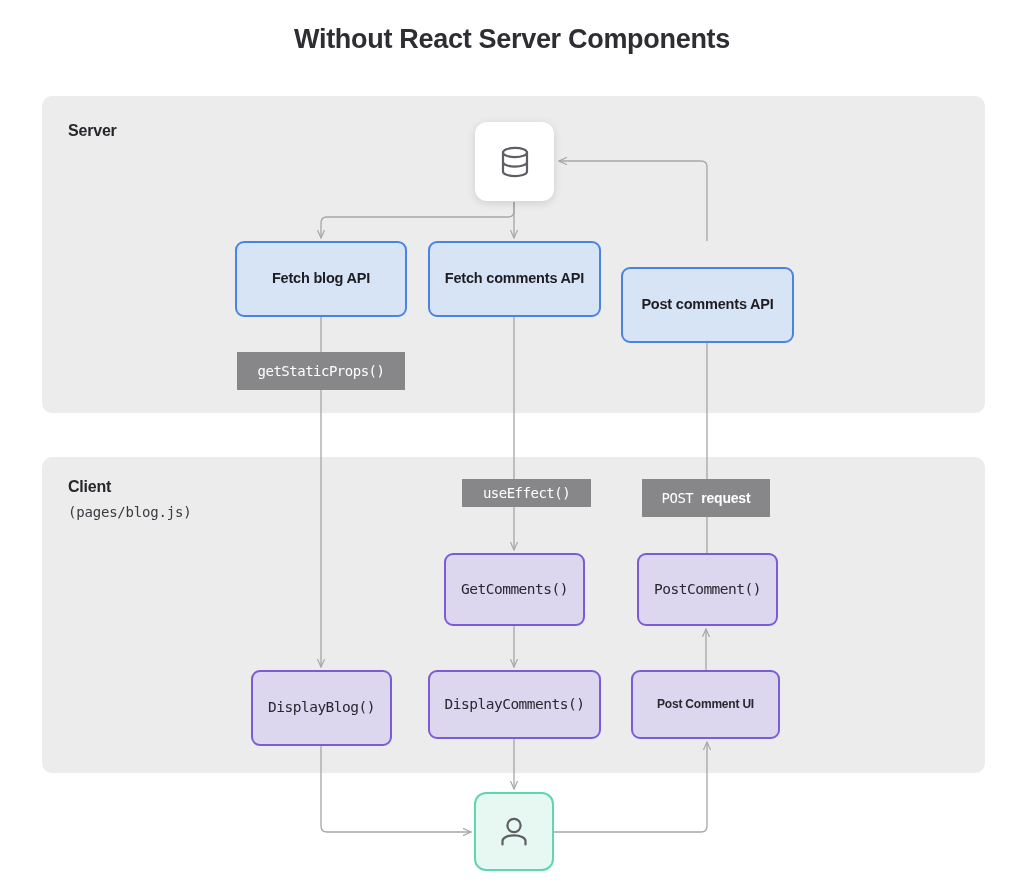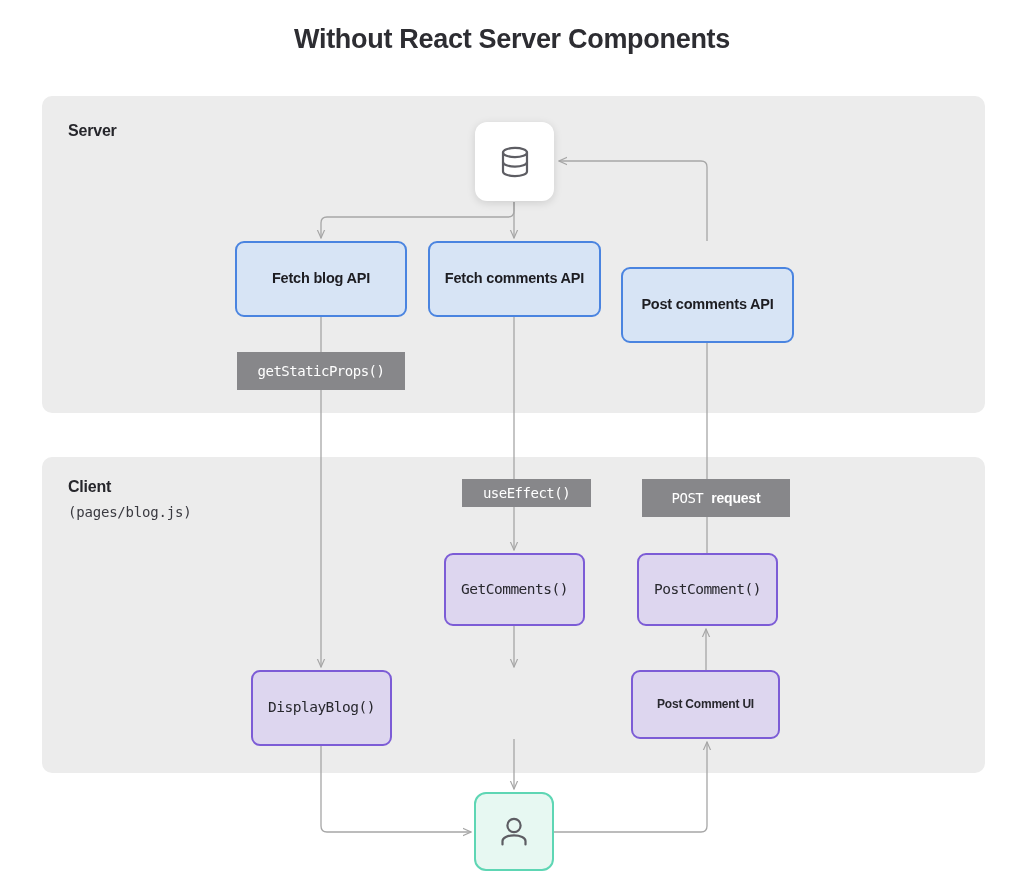--- a/index.html
+++ b/index.html
@@ -149,21 +149,21 @@
   }
 
   
   #db-tile        { left: 475px; top: 122px; width: 79px;  height: 79px; }
   #node-fetch-blog     { left: 235px; top: 241px; width: 172px; height: 76px; }
   #node-fetch-comments { left: 428px; top: 241px; width: 173px; height: 76px; }
   #node-post-comments  { left: 621px; top: 241px; width: 173px; height: 76px; margin-top: 26px; }
 
   #pill-getstaticprops { left: 237px; top: 352px; width: 168px; height: 38px; }
   #pill-useeffect      { left: 462px; top: 479px; width: 129px; height: 28px; }
-  #pill-postrequest    { left: 642px; top: 479px; width: 148px; height: 38px; }
+  #pill-postrequest    { left: 642px; top: 479px; width: 128px; height: 38px; }
 
   #node-getcomments { left: 444px; top: 553px; width: 141px; height: 73px; }
   #node-postcomment { left: 637px; top: 553px; width: 141px; height: 73px; }
 
   #node-displayblog     { left: 251px; top: 670px; width: 141px; height: 76px; }
   #node-displaycomments { left: 428px; top: 670px; width: 173px; height: 69px; }
   #node-postcommentui   { left: 631px; top: 670px; width: 149px; height: 69px; }
 
   #user-tile { left: 474px; top: 792px; width: 80px; height: 79px; }
 </style>
@@ -230,20 +230,21 @@
   <div class="pill" id="pill-getstaticprops">getStaticProps()</div>
   <div class="pill" id="pill-useeffect">useEffect()</div>
   <div class="pill" id="pill-postrequest">
     <span>POST </span><span class="bold-sans">request</span>
   </div>
 
   <div class="node comp" id="node-getcomments">GetComments()</div>
   <div class="node comp" id="node-postcomment">PostComment()</div>
 
   <div class="node comp" id="node-displayblog">DisplayBlog()</div>
+  <div class="node comp" id="node-displaycomments">DisplayComments()</div>
   <div class="node comp sans" id="node-postcommentui">Post Comment UI</div>
 
   <div class="tile" id="user-tile">
     <svg width="38" height="38" viewBox="0 0 38 38">
       <g fill="none" stroke="#5d5d63" stroke-width="2.2" stroke-linecap="round">
         <circle cx="19" cy="12.5" r="6.6"></circle>
         <path d="M 7.5 31.5 L 7.5 28 C 7.5 24.7 12.6 22.4 19 22.4 C 25.4 22.4 30.5 24.7 30.5 28 L 30.5 31.5"></path>
       </g>
     </svg>
   </div>

